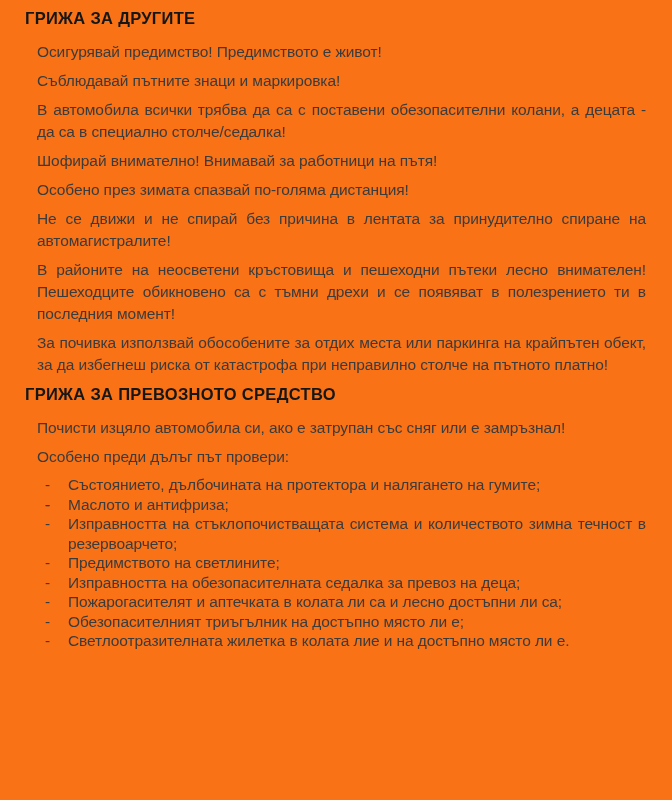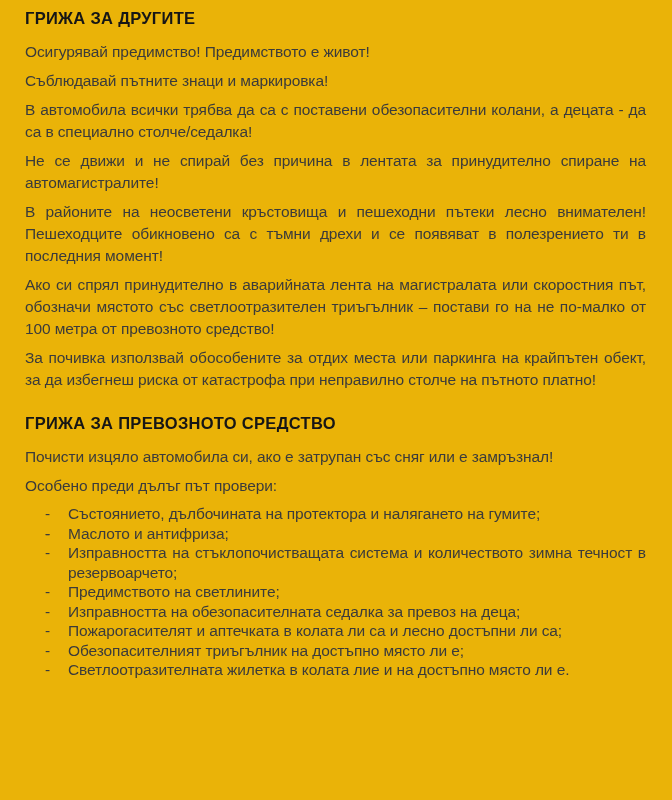--- a/index.html
+++ b/index.html
@@ -11,38 +11,38 @@
     width: 672px;
     height: 800px;
     overflow: hidden;
     font-family: "Liberation Sans", "DejaVu Sans", sans-serif;
   }
   .page {
     box-sizing: border-box;
     width: 672px;
     height: 800px;
     padding: 8px 26px 0 25px;
-    background: #eab308;
+    background: #f97316;
   }
   .section-heading {
     font-size: 16.5px;
     font-weight: bold;
     color: #161616;
     letter-spacing: 0.3px;
     line-height: 20px;
     margin: 0 0 13px 0;
   }
   .section-heading.second {
-    margin-top: 22px;
+    margin-top: 8px;
   }
   .para {
     font-size: 15.5px;
     color: #3b3b3b;
     line-height: 22px;
-    margin: 0 0 7px 0;
+    margin: 0 0 7px 12px;
     text-align: justify;
     letter-spacing: -0.1px;
   }
   .checklist {
     list-style: none;
     margin: 7px 0 0 0;
     padding: 0;
   }
   .check-item {
     position: relative;
@@ -62,23 +62,24 @@
 </head>
 <body>
 
 <div class="page">
 
   <h1 class="section-heading">ГРИЖА ЗА ДРУГИТЕ</h1>
 
   <p class="para">Осигурявай предимство! Предимството е живот!</p>
   <p class="para">Съблюдавай пътните знаци и маркировка!</p>
   <p class="para">В автомобила всички трябва да са с поставени обезопасителни колани, а децата  - да са в специално столче/седалка!</p>
+  <p class="para">Шофирай внимателно! Внимавай за работници на пътя!</p>
+  <p class="para">Особено през зимата спазвай по-голяма дистанция!</p>
   <p class="para">Не се движи и не спирай без причина в лентата за принудително спиране на автомагистралите!</p>
   <p class="para">В районите на неосветени кръстовища и пешеходни пътеки лесно внимателен! Пешеходците обикновено са с тъмни дрехи и се появяват в полезрението ти в последния момент!</p>
-  <p class="para">Ако си спрял принудително в аварийната лента на магистралата или скоростния път, обозначи мястото със светлоотразителен триъгълник – постави го на не по-малко от 100 метра от превозното средство!</p>
   <p class="para">За почивка използвай обособените за отдих места или паркинга на крайпътен обект, за да избегнеш риска от катастрофа при неправилно столче на пътното платно!</p>
 
   <h1 class="section-heading second">ГРИЖА ЗА ПРЕВОЗНОТО СРЕДСТВО</h1>
 
   <p class="para">Почисти изцяло автомобила си, ако е затрупан със сняг или е замръзнал!</p>
   <p class="para">Особено преди дълъг път провери:</p>
 
   <ul class="checklist">
     <li class="check-item">
       <span class="marker">-</span>

